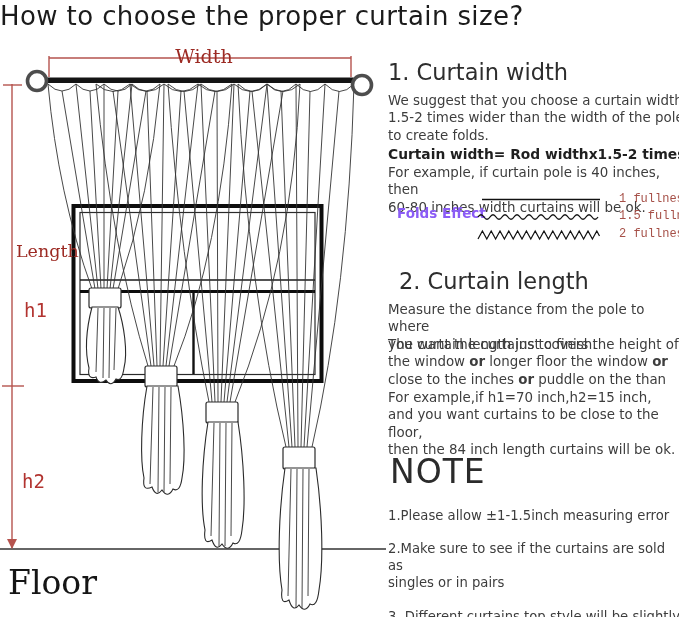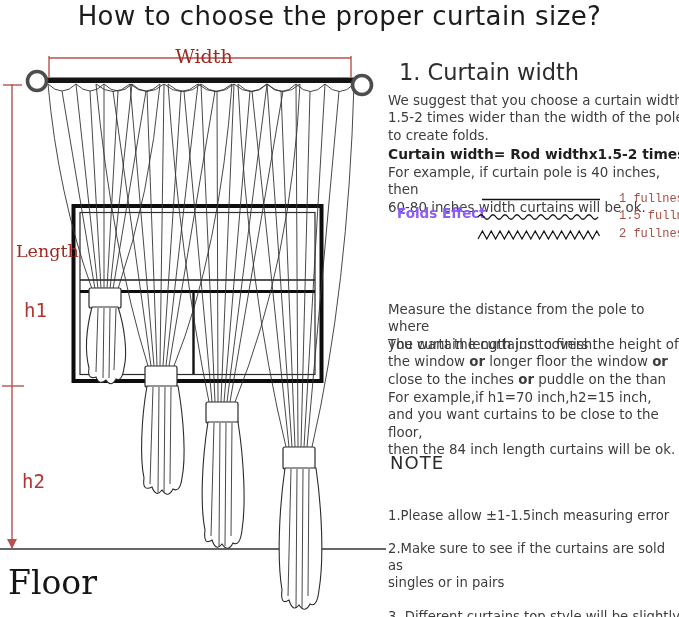--- a/index.html
+++ b/index.html
@@ -1,24 +1,24 @@
 <!DOCTYPE html>
 <html><head>
 <meta charset="utf-8">
 <style>
   html,body{margin:0;padding:0;background:#fff;}
   #page{position:relative;width:679px;height:617px;background:#ffffff;overflow:hidden;
         font-family:"DejaVu Sans","Liberation Sans",sans-serif;}
   .abs{position:absolute;}
-  #title{left:0;top:1px;width:679px;text-align:center;font-size:26px;letter-spacing:.4px;
+  #title{left:0;top:1px;width:679px;text-align:left;font-size:26px;letter-spacing:.4px;
          color:#1b1b1b;white-space:nowrap;}
   .h-sec{font-size:22.5px;color:#2d2d2d;white-space:nowrap;}
   .body-txt{font-size:13.4px;line-height:17.4px;color:#3d3d3d;white-space:pre-line;width:296px;}
   .formula{font-size:13.8px;font-weight:bold;color:#1f1f1f;white-space:nowrap;}
-  .note-h{font-size:18px;color:#2b2b2b;letter-spacing:1px;}
+  .note-h{font-size:33px;color:#2b2b2b;letter-spacing:1px;}
   .fullness-lbl{font-size:12px;color:#a65048;white-space:nowrap;}
   .folds-lbl{font-size:13.5px;color:#8b5cf6;white-space:nowrap;font-weight:bold;}
   .fold-row{position:absolute;left:88px;display:flex;align-items:flex-start;gap:15px;height:16px;font-family:Liberation Mono, monospace;}
   svg text{user-select:none;}
 </style>
 </head>
 <body>
 
 <div id="page">
 
@@ -93,21 +93,21 @@
       <path d="M291,469 L288,596 M297,469 L296,608 M303,469 L302,608 M309,469 L308,596"></path>
     </g>
 
     <rect x="46" y="77.5" width="308" height="5.5" rx="1" fill="#141414"></rect>
     <circle cx="37" cy="81" r="9.5" fill="#fff" stroke="#4d4d4d" stroke-width="3.6"></circle>
     <circle cx="362" cy="85" r="9.5" fill="#fff" stroke="#4d4d4d" stroke-width="3.6"></circle>
 
     <text x="8" y="594" font-family="DejaVu Serif, Liberation Serif, serif" font-size="33" fill="#151515">Floor</text>
   </svg>
 
-  <div class="abs h-sec" style="left:399px;top:59px">1. Curtain width</div>
+  <div class="abs h-sec" style="left:388px;top:59px">1. Curtain width</div>
 
   <div class="abs body-txt" style="left:388px;top:92px">We suggest that you choose a curtain width
 1.5-2 times wider than the width of the pole
 to create folds.</div>
 
   <div class="abs formula" style="left:388px;top:146px">Curtain width= Rod widthx1.5-2 times</div>
 
   <div class="abs body-txt" style="left:388px;top:164px">For example, if curtain pole is 40 inches, then
 60-80 inches width curtains will be ok.</div>
 
@@ -129,20 +129,21 @@
     </div>
 
     <div class="fold-row" style="top:35px">
       <svg width="128" height="16">
         <polyline points="2,12 6.4,4 10.8,12 15.2,4 19.6,12 24,4 28.4,12 32.8,4 37.2,12 41.6,4 46,12 50.4,4 54.8,12 59.2,4 63.6,12 68,4 72.4,12 76.8,4 81.2,12 85.6,4 90,12 94.4,4 98.8,12 103.2,4 107.6,12 112,4 116.4,12 120.8,4 123.5,9" fill="none" stroke="#111" stroke-width="1.2"></polyline>
       </svg>
       <span class="fullness-lbl">2 fullness</span>
     </div>
   </div>
 
+  <div class="abs h-sec" style="left:399px;top:268px">2. Curtain length</div>
 
   <div class="abs body-txt" style="left:388px;top:301px">Measure the distance from the pole to where
 you want the curtains to finish.</div>
 
   <div class="abs body-txt" style="left:388px;top:336px;white-space:normal"><span>The curtain length just covers the height of the window </span><b>or</b><span> longer floor the window </span><b>or</b><span> close to the inches </span><b>or</b><span> puddle on the than</span></div>
 
   <div class="abs body-txt" style="left:388px;top:389px">For example,if h1=70 inch,h2=15 inch,
 and you want curtains to be close to the floor,
 then the 84 inch length curtains will be ok.</div>
 

